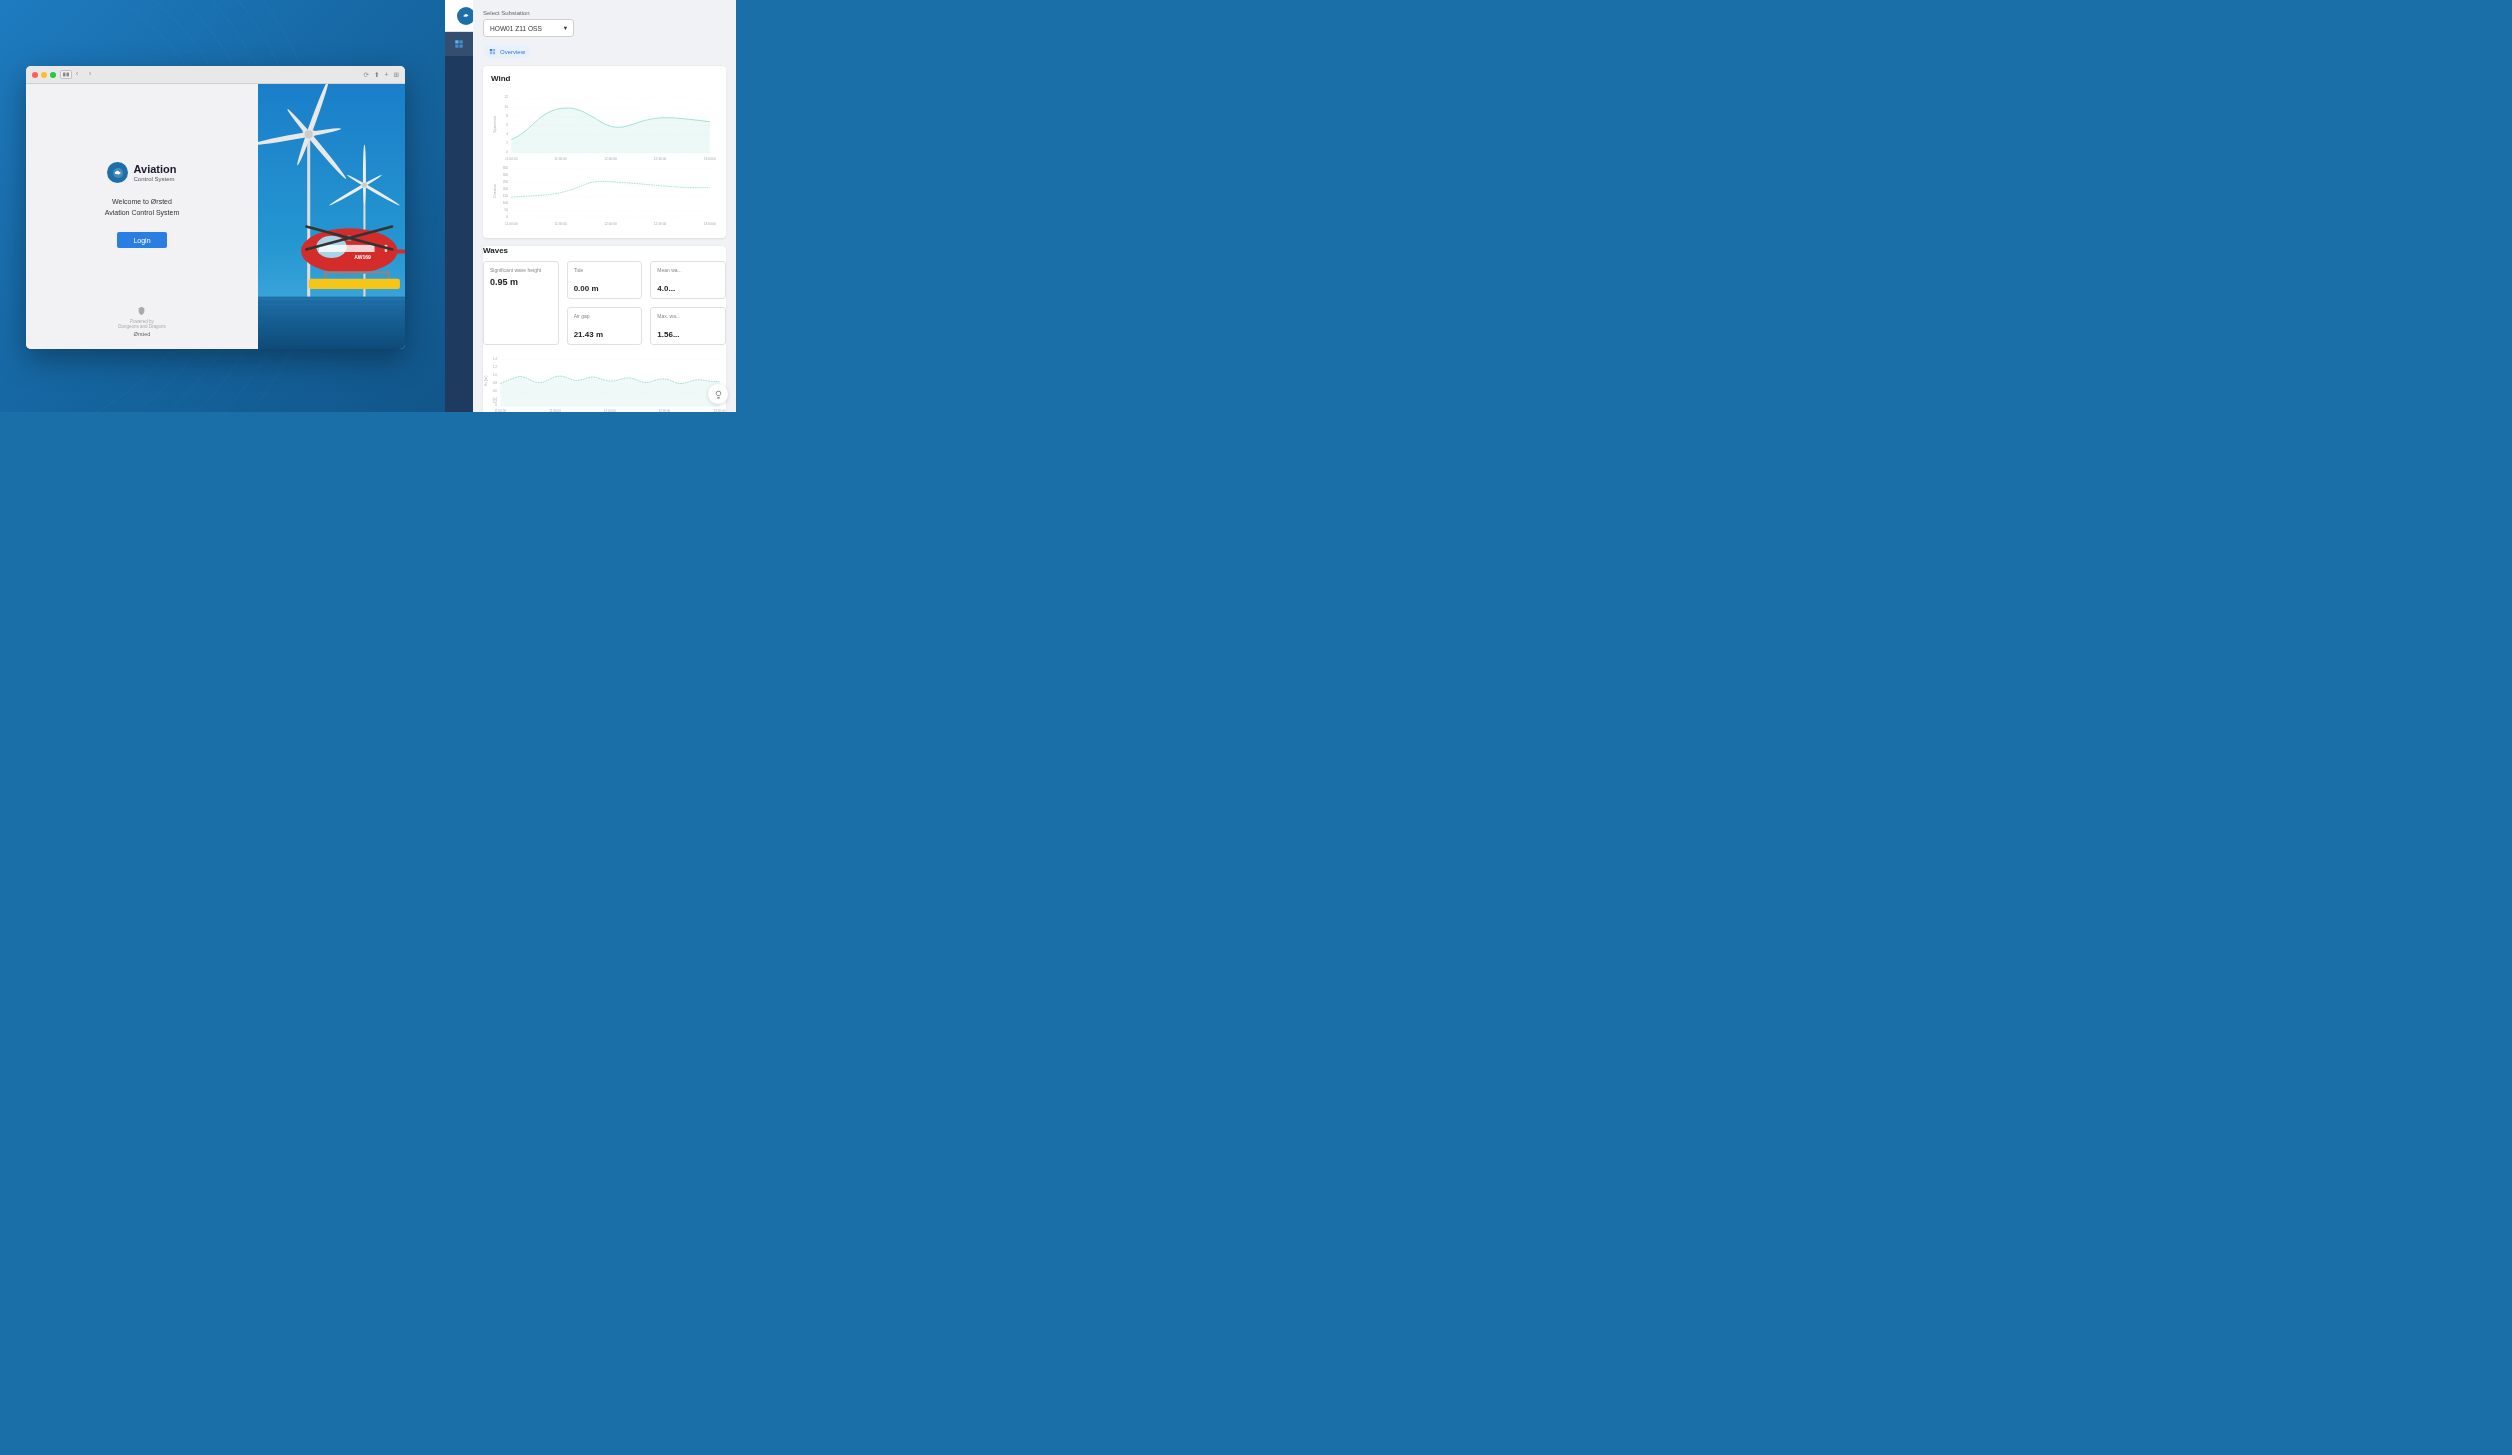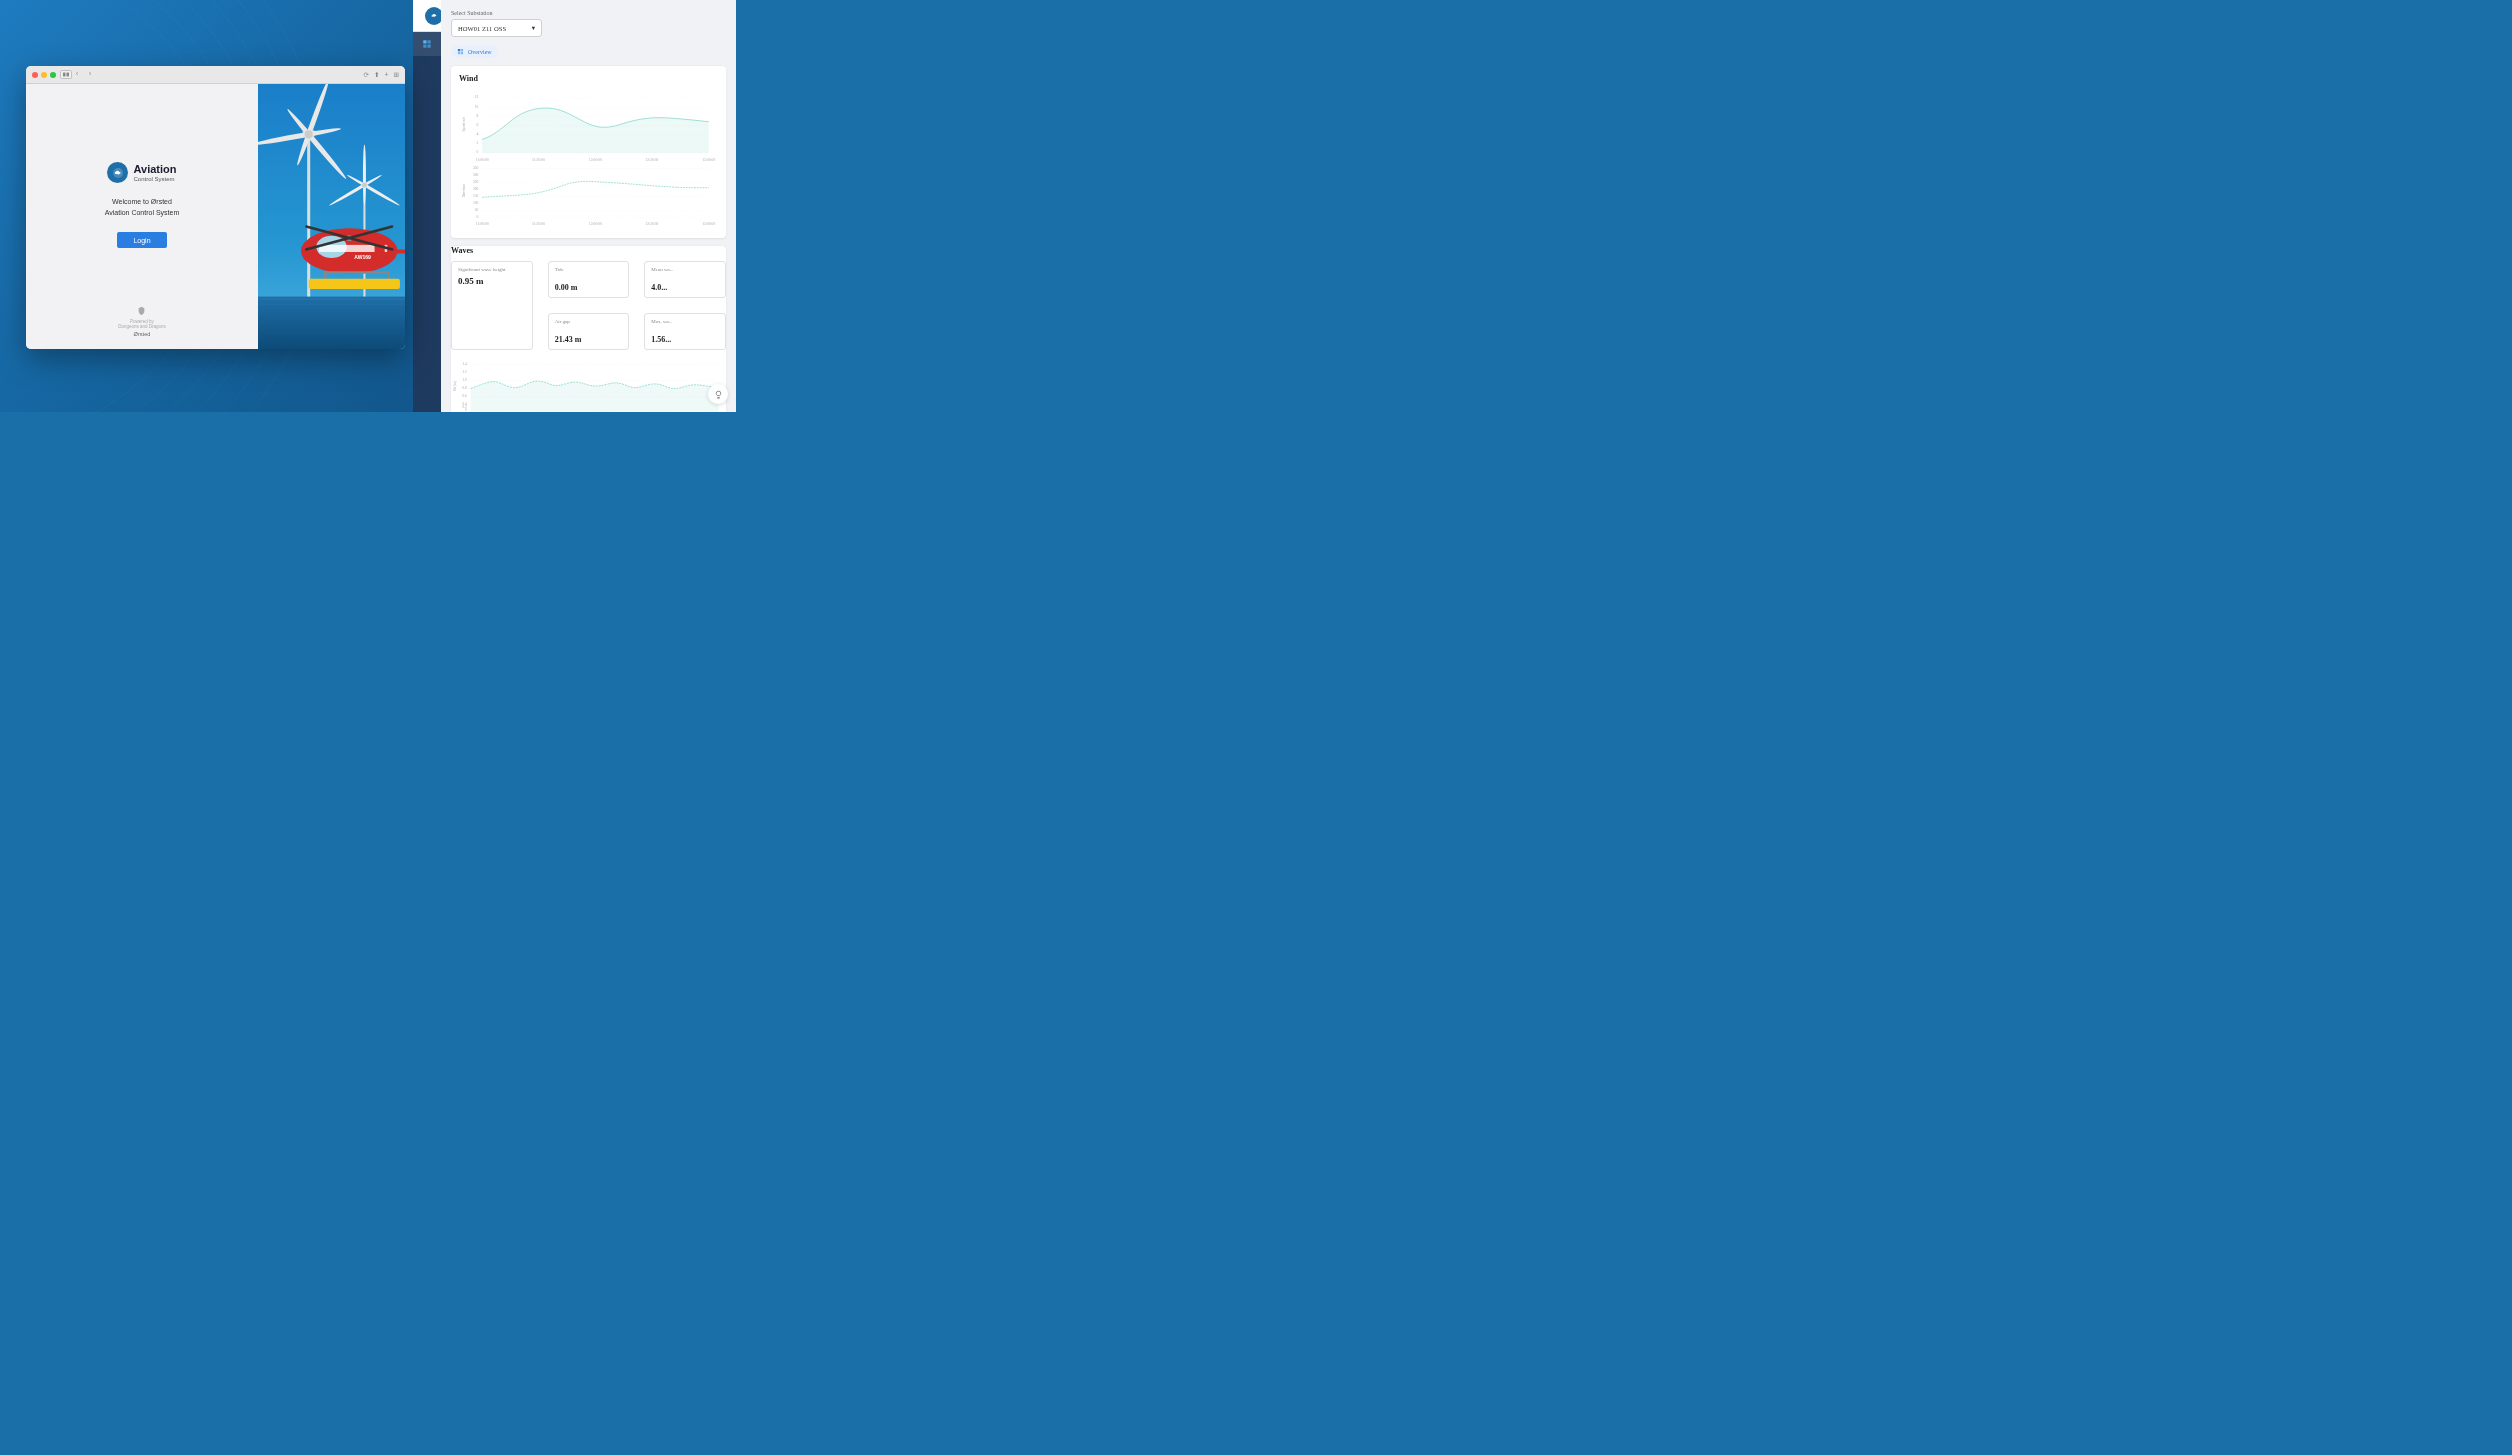--- a/index.html
+++ b/index.html
@@ -200,27 +200,26 @@
       inset: 0;
       background:
         linear-gradient(180deg, #2196c9 0%, #1a7ab5 40%, #1565a0 100%);
     }
 
     
     .bg-app-window {
       position: absolute;
       right: 0;
       top: 0;
-      width: 323px;
+      width: 291px;
       height: 412px;
       background: #0f766e;
       z-index: 5;
       display: flex;
       flex-direction: column;
-      font-family: Liberation Serif, serif;
     }
 
     
     .app-header {
       height: 32px;
       background: white;
       border-bottom: 0.5px solid #e0e0e0;
       display: flex;
       align-items: center;
       padding: 0 12px;
@@ -337,21 +336,21 @@
     .waves-section {
       background: white;
       border-radius: 4px;
       padding: 0;
       box-shadow: 0 0.5px 2px rgba(0,0,0,0.08);
     }
 
     .waves-metrics {
       display: grid;
       grid-template-columns: 1fr 1fr 1fr;
-      gap: 15px;
+      gap: 8px;
       margin-bottom: 8px;
     }
 
     .metric-card {
       border: 0.5px solid #e0e0e0;
       border-radius: 3px;
       padding: 5px 6px;
     }
     .metric-label {
       font-size: 5px;

